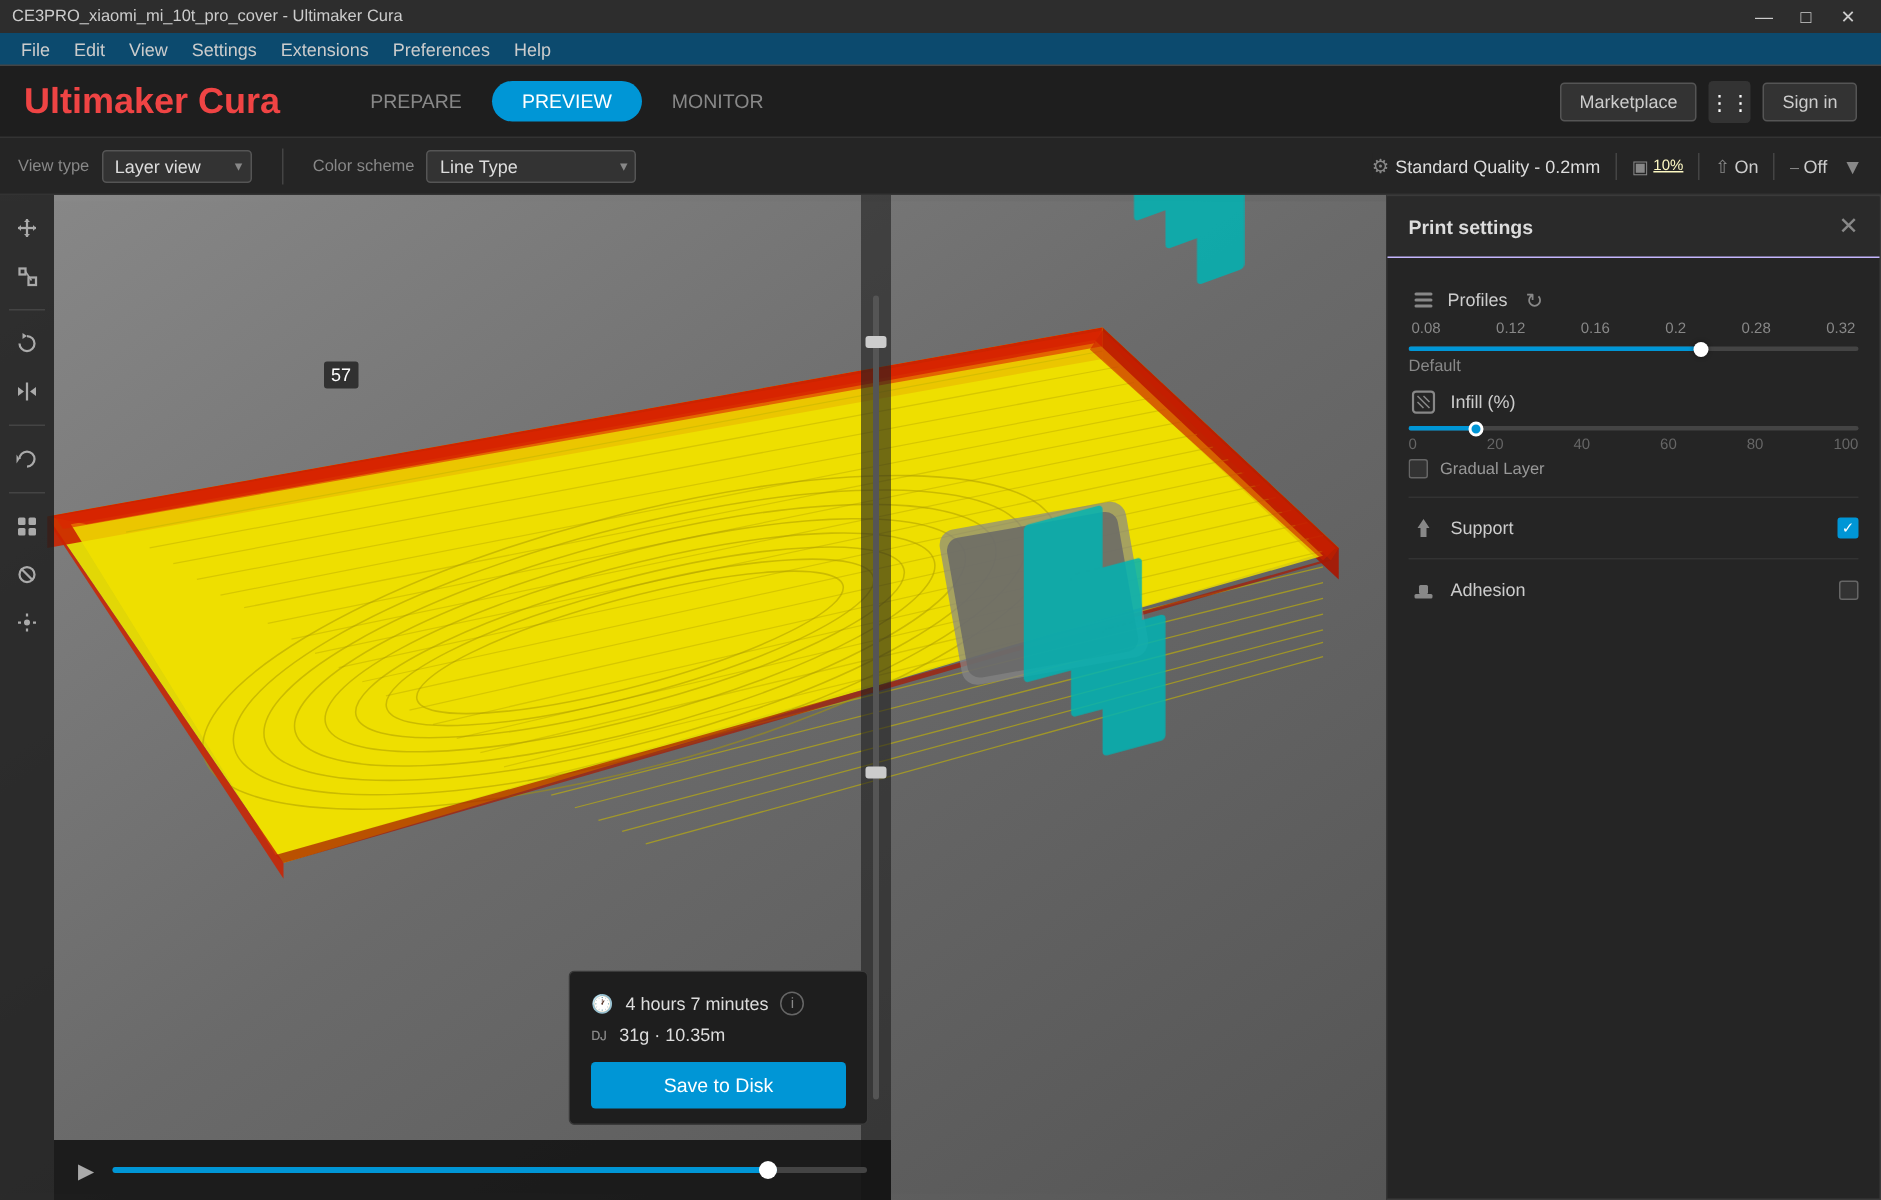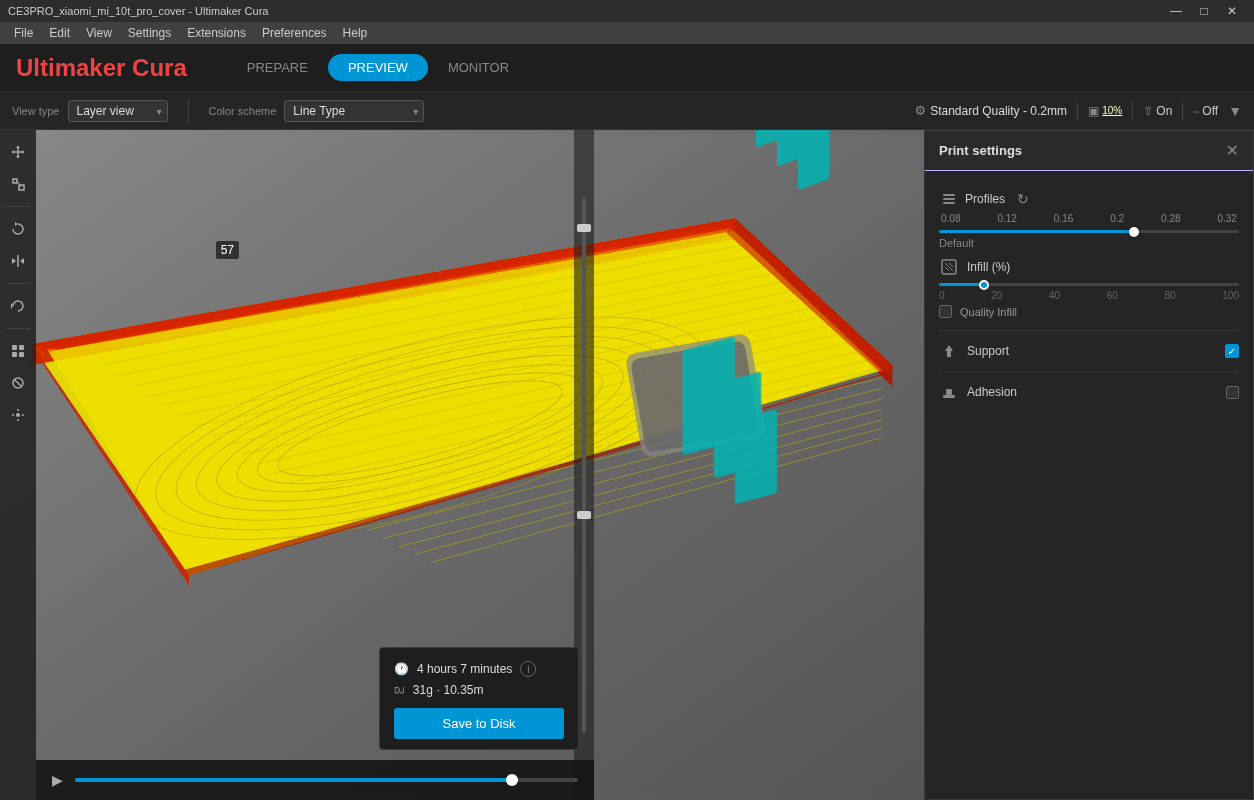--- a/index.html
+++ b/index.html
@@ -18,21 +18,21 @@
     }
     #titlebar-controls { display: flex; gap: 0; }
     #titlebar-controls span {
       width: 28px; height: 22px; display: flex; align-items: center; justify-content: center;
       cursor: pointer; font-size: 12px;
     }
 
     
     #menubar {
       height: 22px;
-      background: #404040;
+      background: #0c4a6e;
       display: flex;
       align-items: center;
       padding: 0 6px;
       font-size: 12px;
       border-bottom: 1px solid #444;
     }
     #menubar span { padding: 2px 8px; cursor: pointer; color: #ccc; }
 
     
     #header {
@@ -430,20 +430,25 @@
 
 <div id="header">
   <div id="logo">
     <span>Ultimaker</span>
     <span>Cura</span>
   </div>
   <div id="nav-tabs">
     <div class="nav-tab">PREPARE</div>
     <div class="nav-tab active">PREVIEW</div>
     <div class="nav-tab">MONITOR</div>
+  </div>
+  <div id="header-right">
+    <div class="header-btn">Marketplace</div>
+    <div class="header-icon">⋮⋮</div>
+    <div class="header-btn">Sign in</div>
   </div>
 </div>
 
 <div id="toolbar">
   <div class="toolbar-group">
     <span class="toolbar-label">View type</span>
     <div class="select-wrapper">
       <select class="toolbar-select">
         <option>Layer view</option>
       </select>
@@ -725,21 +730,21 @@
           <span class="infill-marker">0</span>
           <span class="infill-marker">20</span>
           <span class="infill-marker">40</span>
           <span class="infill-marker">60</span>
           <span class="infill-marker">80</span>
           <span class="infill-marker">100</span>
         </div>
 
         <div class="gradual-row">
           <div class="checkbox"></div>
-          <span class="checkbox-label">Quality Infill</span>
+          <span class="checkbox-label">Gradual Layer</span>
         </div>
       </div>
 
       <div class="support-row">
         <div class="ps-icon">
           <svg width="16" height="16" viewBox="0 0 16 16" fill="none">
             <path d="M8 2L4 8h2v6h4V8h2L8 2z" fill="#888"></path>
           </svg>
         </div>
         <span class="support-label">Support</span>

